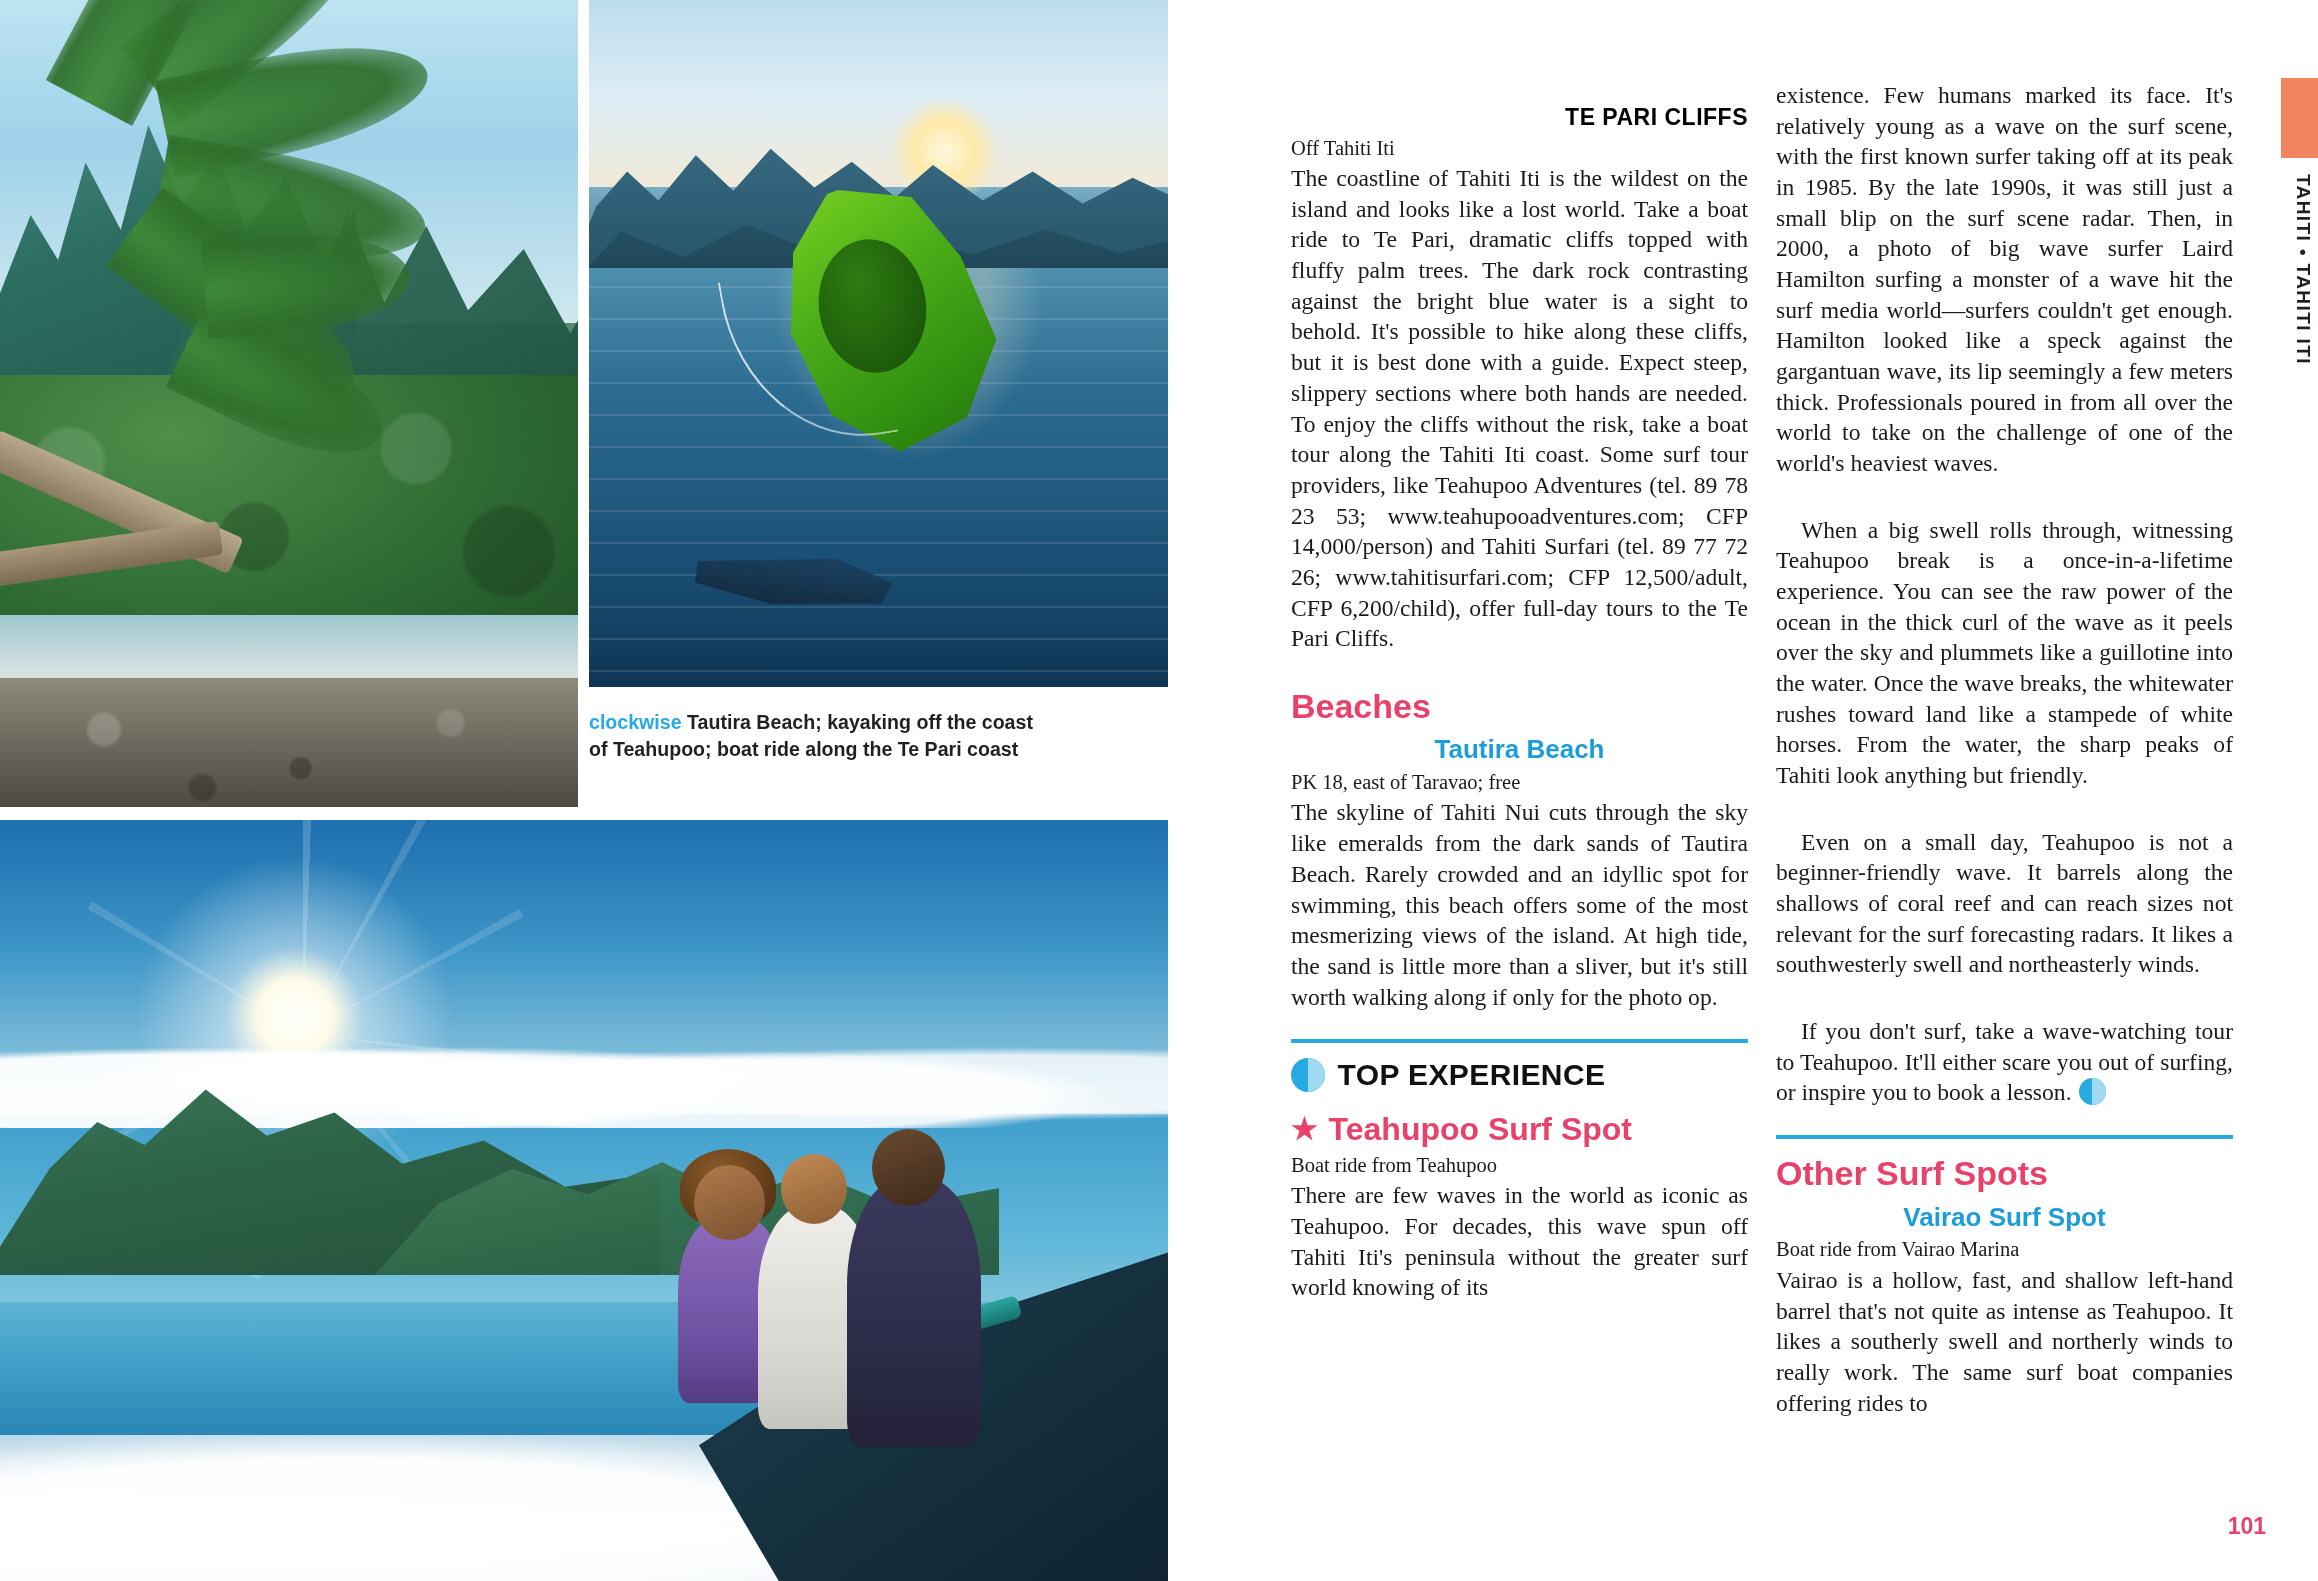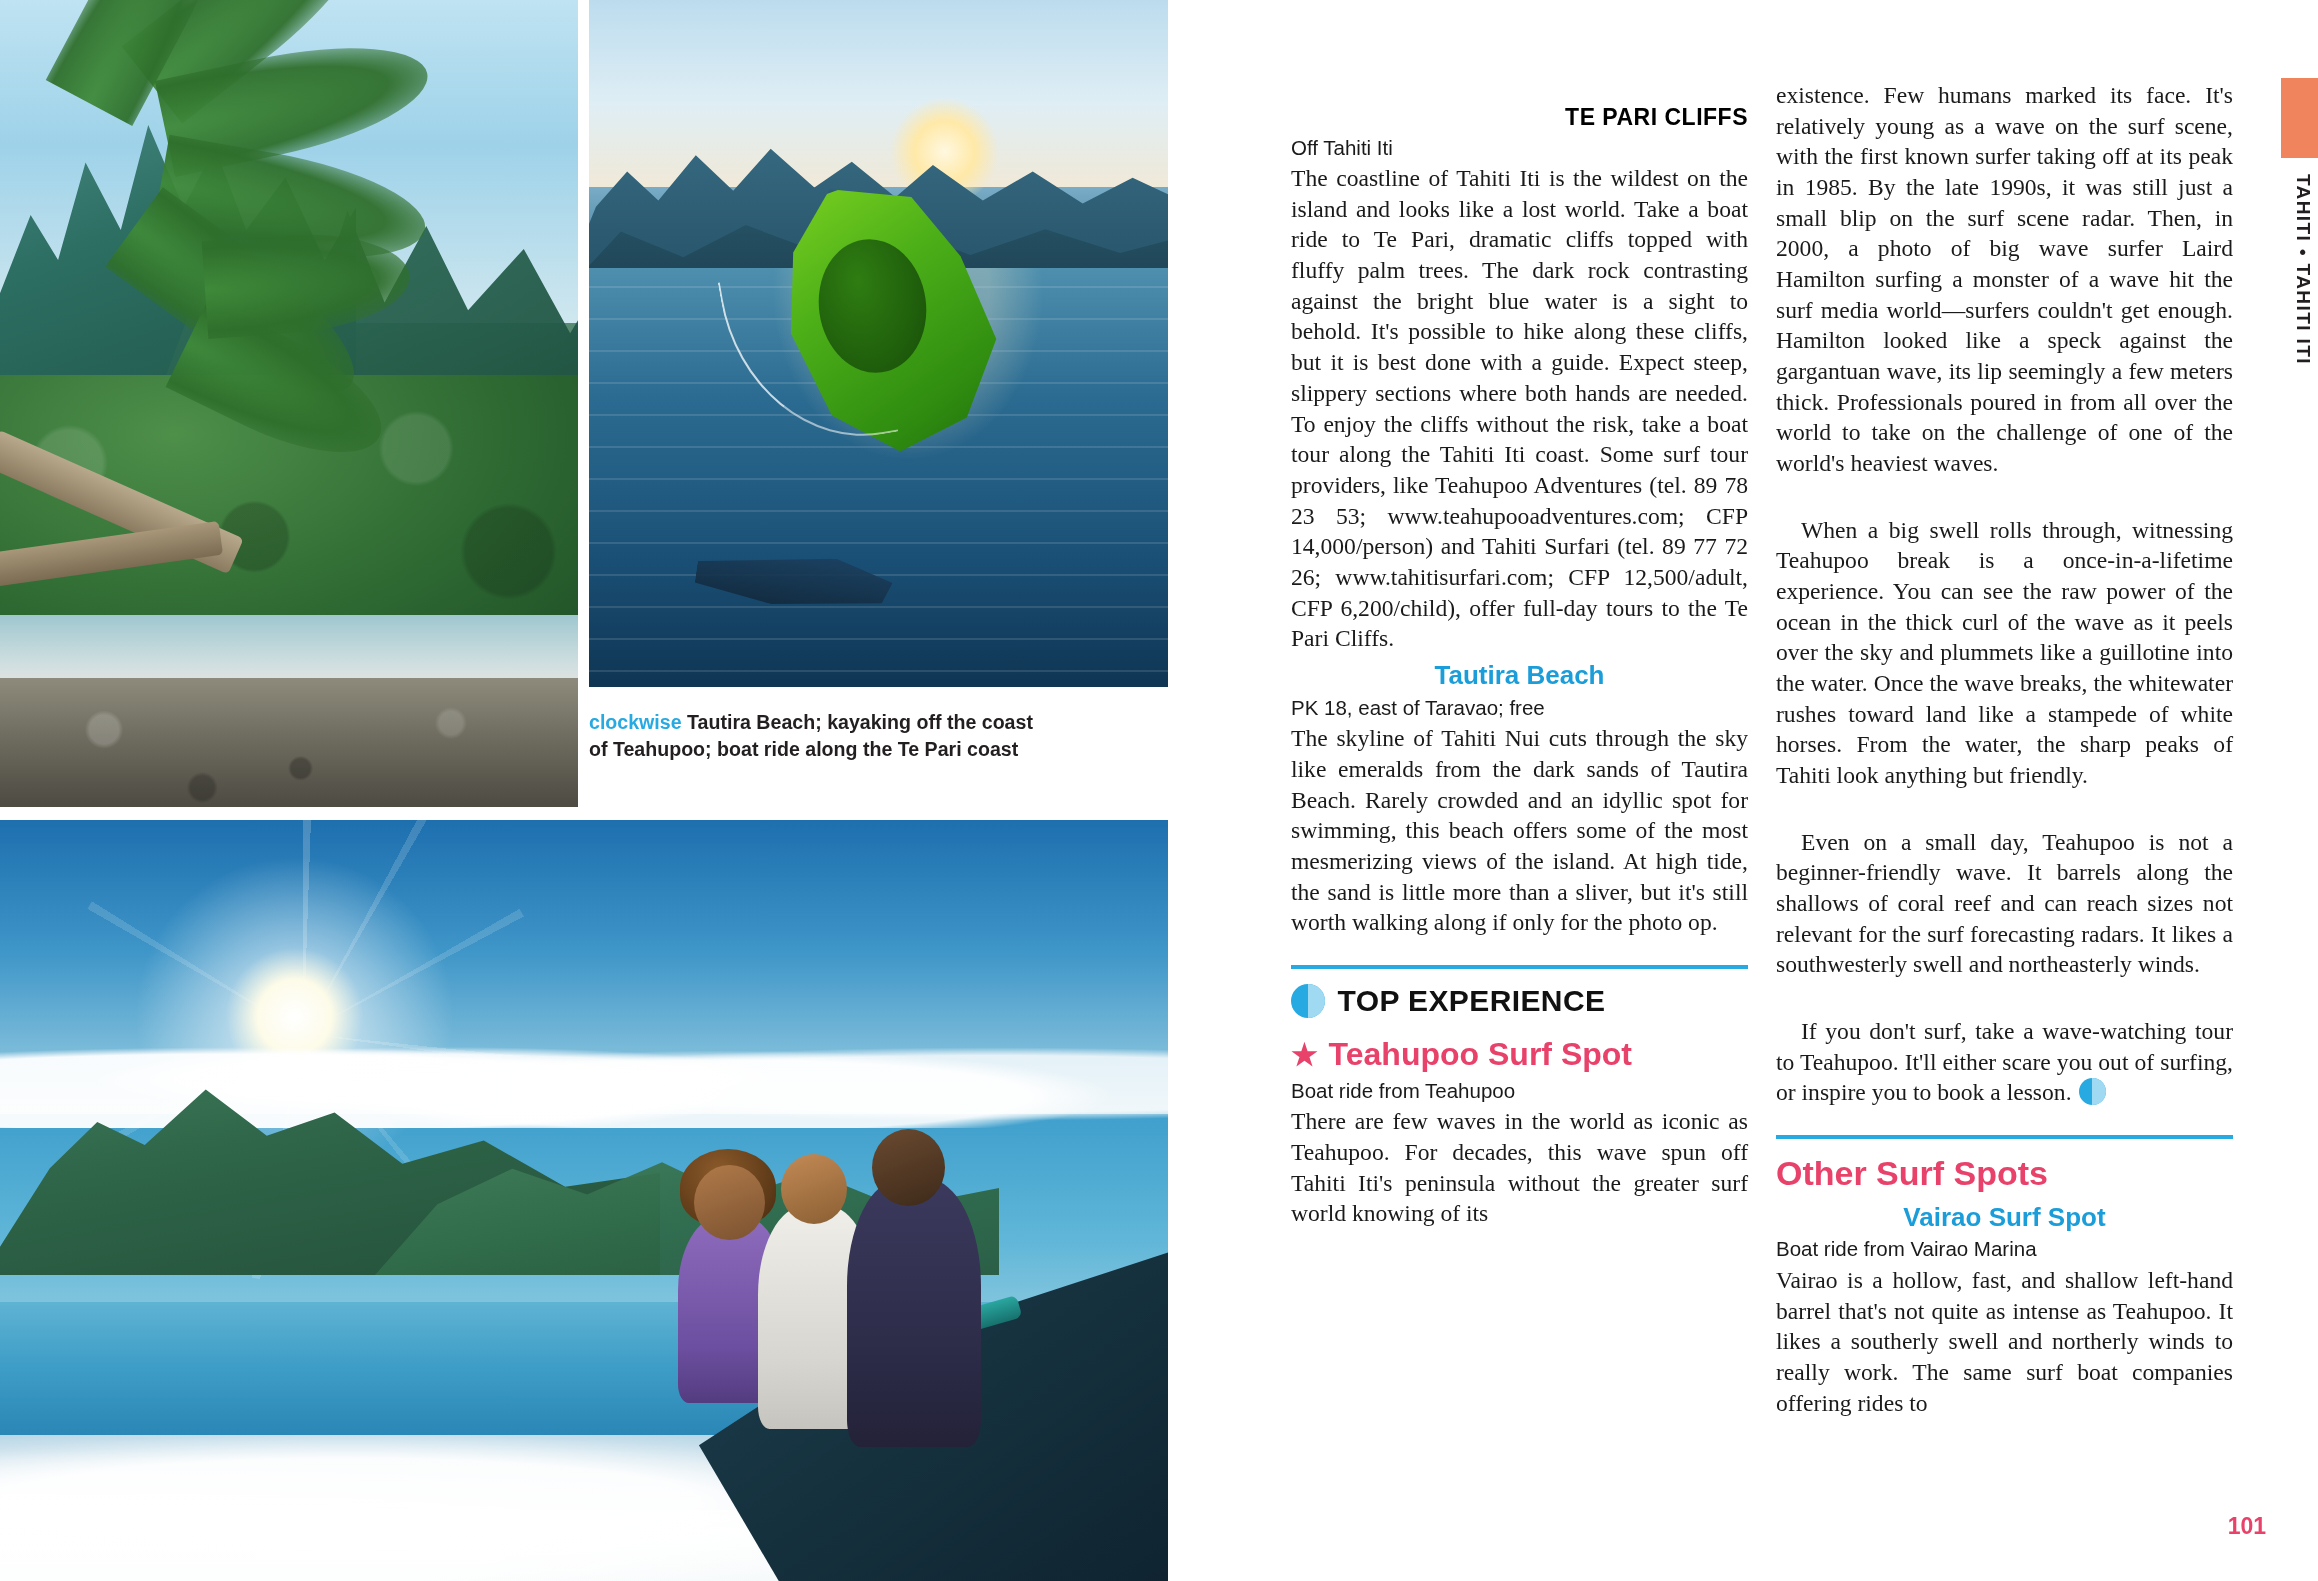--- a/index.html
+++ b/index.html
@@ -292,21 +292,21 @@
   h3.smallcaps {
     font-family: "Liberation Sans", sans-serif;
     font-weight: 700;
     font-size: 23px;
     letter-spacing: 0.5px;
     margin: 23px 0 0 0;
     color: #000;
     text-align:right;
   }
   .sub {
-    font-family: Liberation Sans, sans-serif;
+    font-family: Liberation Serif, serif;
     font-size: 20.5px;
     color: #1a1a1a;
     margin: 1.8px 0 1.8px 0;
     text-align:left;
   }
   h2.section {
     font-family: "Liberation Sans", sans-serif;
     font-weight: 700;
     font-size: 34px;
     color: #e8426b;
@@ -442,20 +442,21 @@
   <div class="tab"></div>
   <div class="tab-text">TAHITI • TAHITI ITI</div>
 
   <div class="col col-left">
 
 
     <h3 class="smallcaps">TE PARI CLIFFS</h3>
     <div class="sub">Off Tahiti Iti</div>
     <p>The coastline of Tahiti Iti is the wildest on the island and looks like a lost world. Take a boat ride to Te Pari, dramatic cliffs topped with fluffy palm trees. The dark rock contrasting against the bright blue water is a sight to behold. It's possible to hike along these cliffs, but it is best done with a guide. Expect steep, slippery sections where both hands are needed. To enjoy the cliffs without the risk, take a boat tour along the Tahiti Iti coast. Some surf tour providers, like Teahupoo Adventures (tel. 89 78 23 53; www.teahupooadventures.com; CFP 14,000/person) and Tahiti Surfari (tel. 89 77 72 26; www.tahitisurfari.com; CFP 12,500/adult, CFP 6,200/child), offer full-day tours to the Te Pari Cliffs.</p>
 
+    <h2 class="section">Beaches</h2>
     <h4 class="place">Tautira Beach</h4>
     <div class="sub">PK 18, east of Taravao; free</div>
     <p>The skyline of Tahiti Nui cuts through the sky like emeralds from the dark sands of Tautira Beach. Rarely crowded and an idyllic spot for swimming, this beach offers some of the most mesmerizing views of the island. At high tide, the sand is little more than a sliver, but it's still worth walking along if only for the photo op.</p>
 
     <div class="rule"></div>
     <div class="topexp">
       <span class="circle-icon"></span>
       <span>TOP EXPERIENCE</span>
     </div>
     <h3 class="teahupoo">

